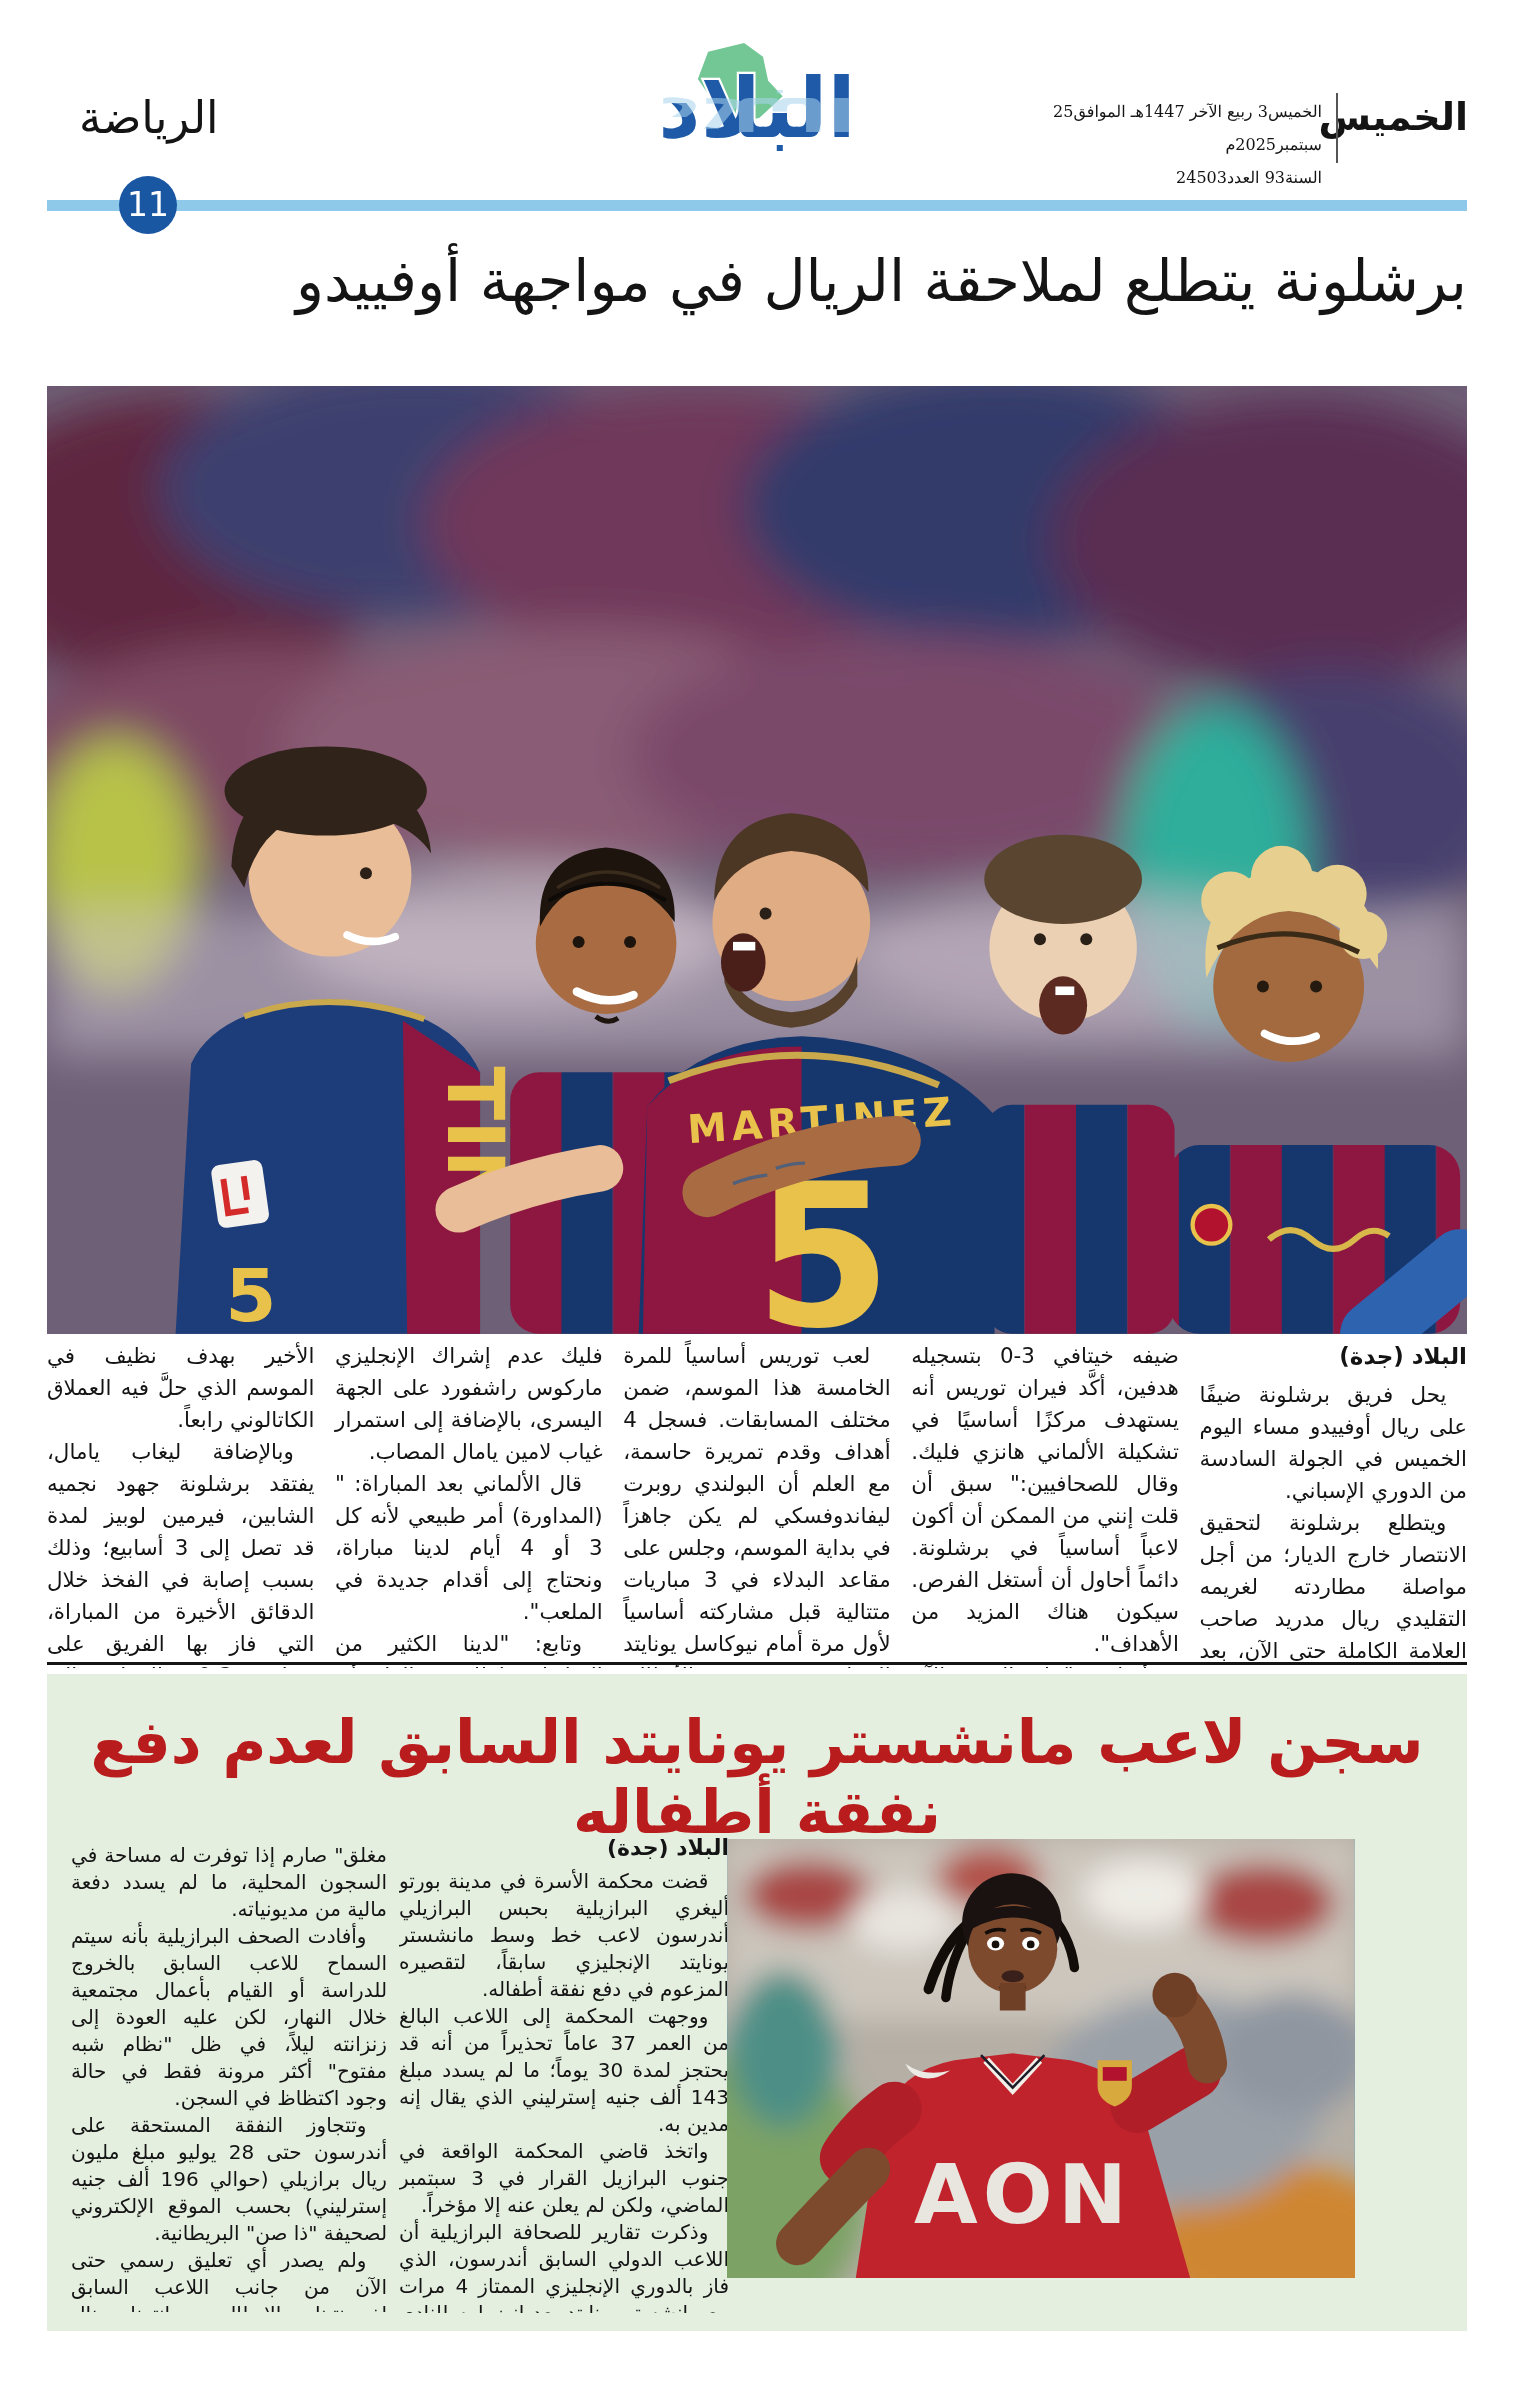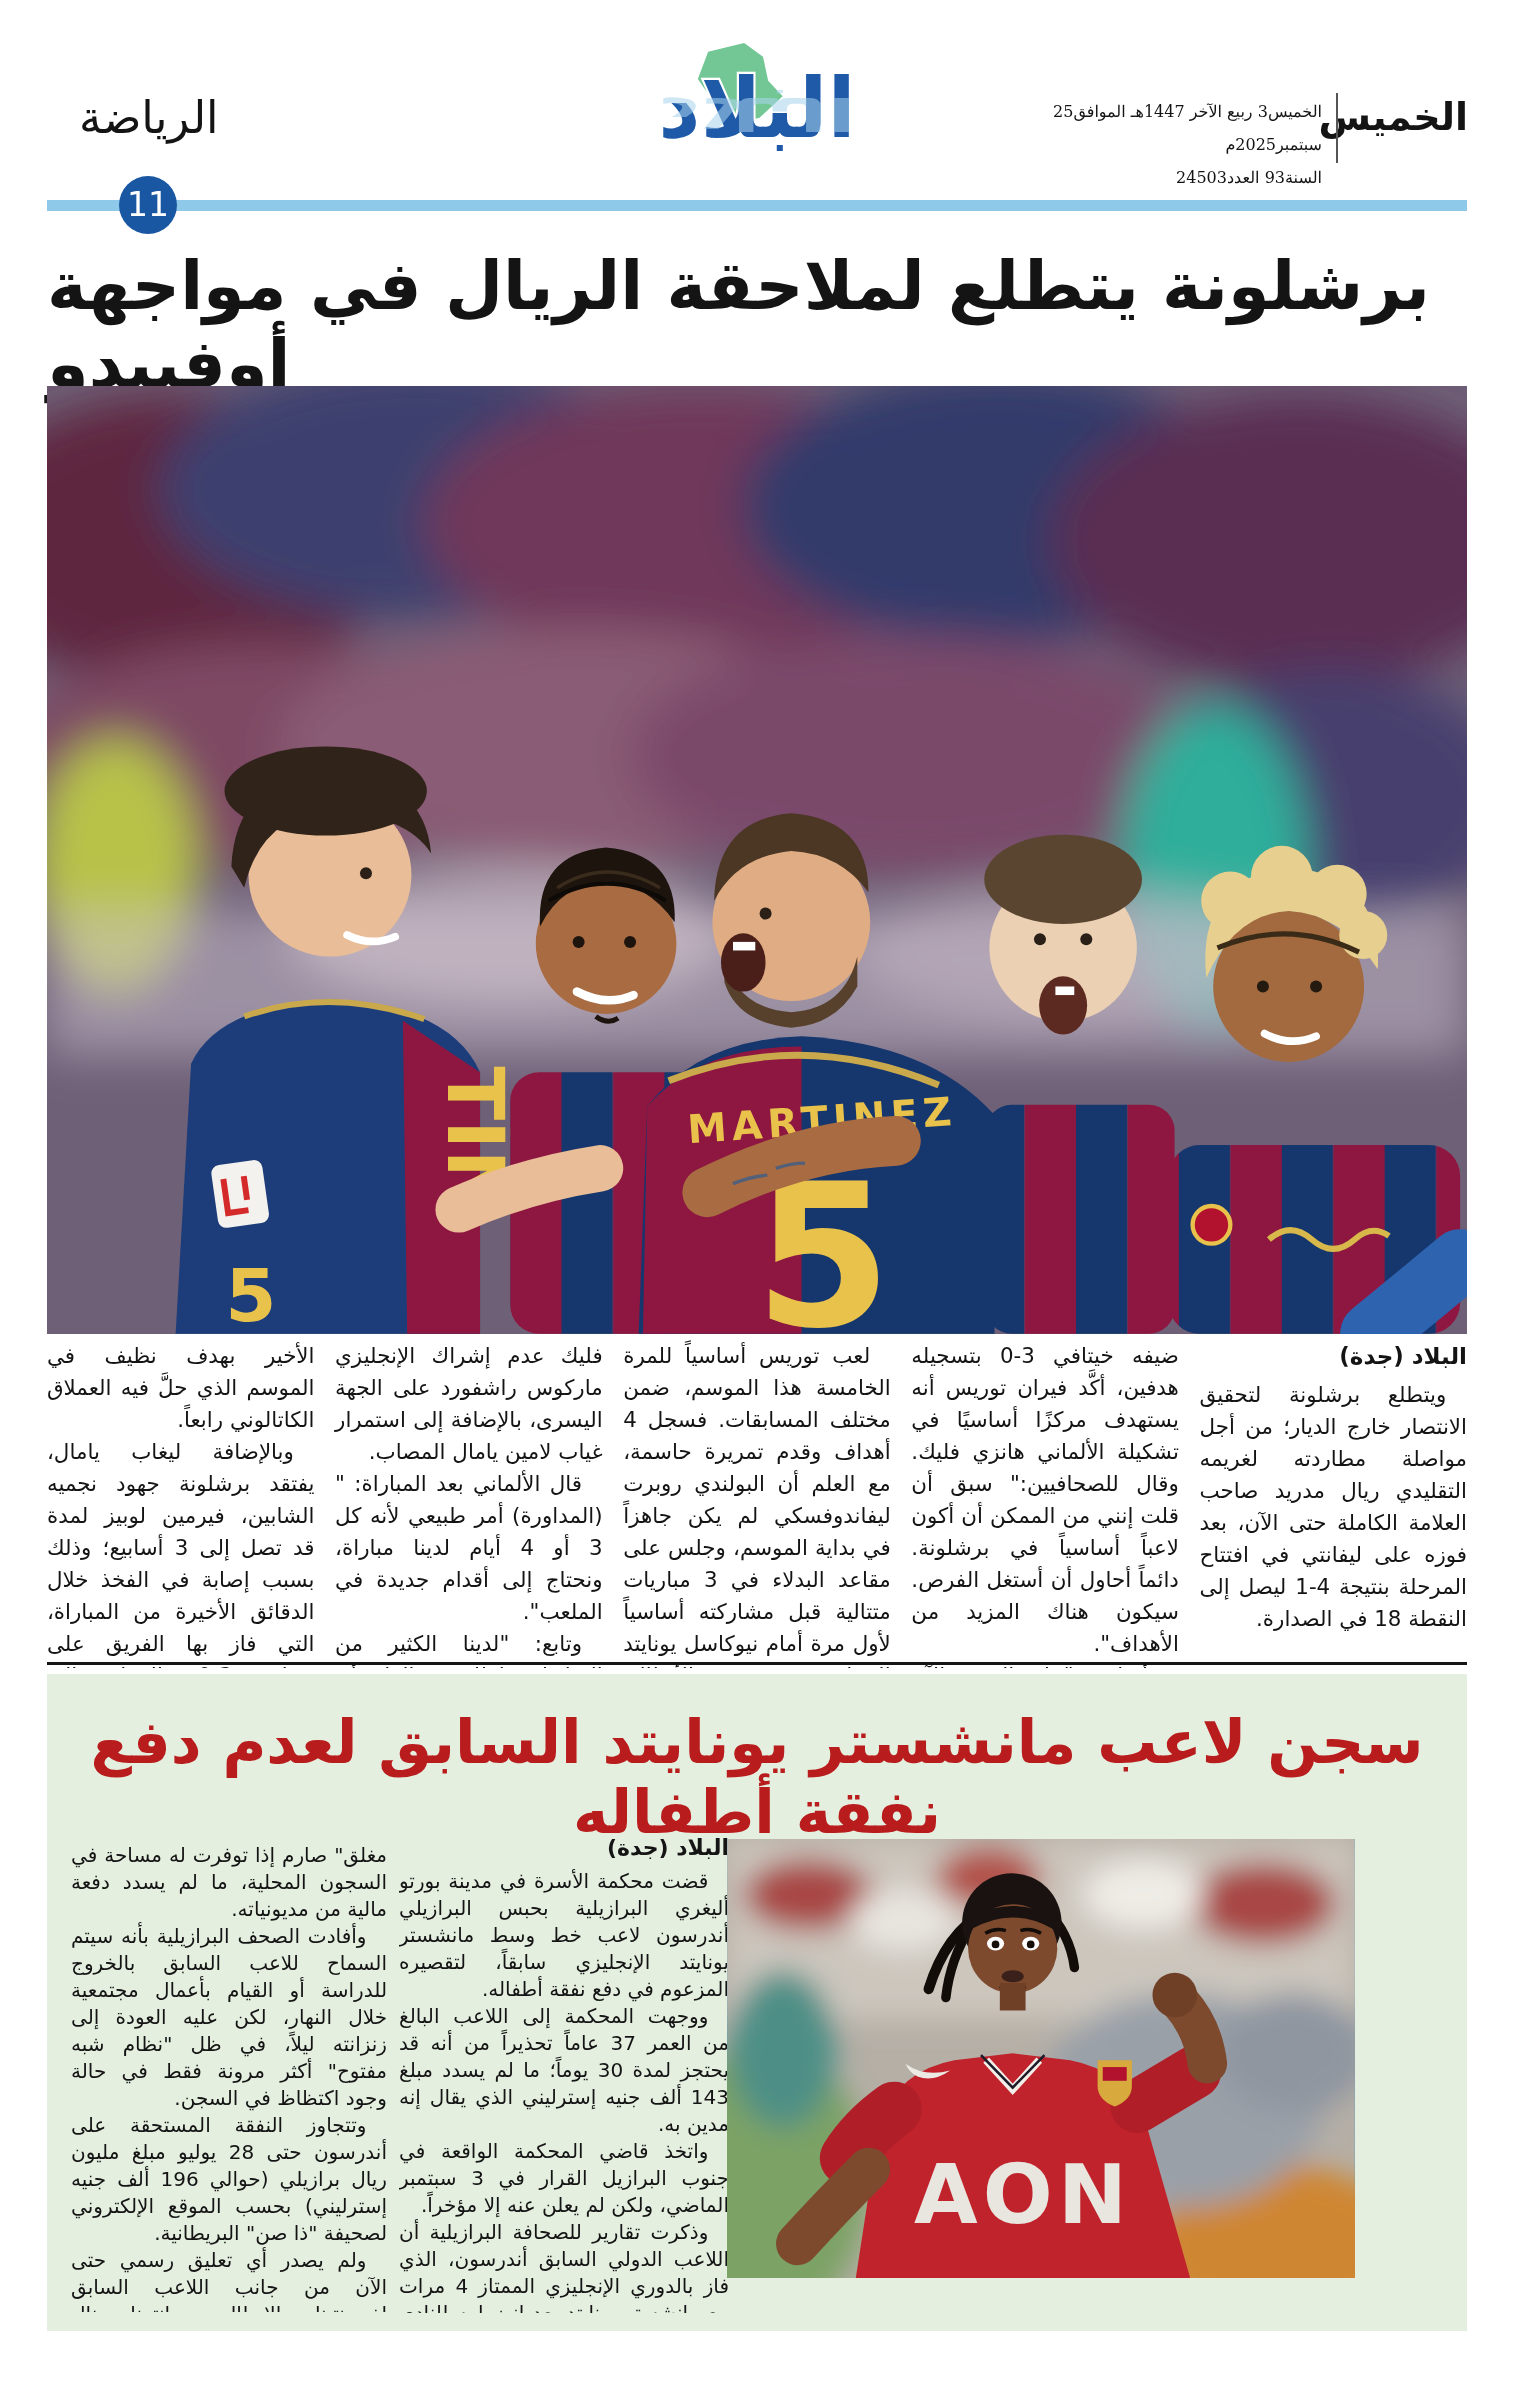--- a/index.html
+++ b/index.html
@@ -12,21 +12,21 @@
   
   .section-label{position:absolute;top:91px;left:79px;font-size:45px;font-weight:normal;direction:rtl;}
   .logo-box{position:absolute;top:36px;left:607px;width:300px;height:159px;}
   .date-block{position:absolute;top:86px;right:47px;width:515px;height:90px;direction:rtl;}
   .day-name{position:absolute;right:0;top:8.6px;font-size:38px;font-weight:bold;margin-left:48px;}
   .date-divider{position:absolute;right:130px;top:6.9px;width:1.7px;height:70px;background:#555;}
   .date-lines{position:absolute;right:146px;top:8.6px;width:369px;text-align:right;font-size:16px;line-height:33px;font-family:"DejaVu Serif","Liberation Serif",serif;}
   .topbar{position:absolute;top:200px;left:47px;width:1420px;height:11px;background:var(--topbar_blue);}
   .page-badge{position:absolute;top:176px;left:119px;width:58px;height:58px;border-radius:50%;background:var(--badge_blue);color:#fff;font-size:33px;font-weight:normal;text-align:center;line-height:58px;}
   
-  .headline1{position:absolute;top:247px;left:47px;width:1420px;text-align:left;font-size:67px;font-weight:bold;direction:rtl;letter-spacing:-0.9px;}
+  .headline1{position:absolute;top:247px;left:47px;width:1420px;text-align:right;font-size:58px;font-weight:normal;direction:rtl;letter-spacing:-0.9px;}
   .photo1{position:absolute;top:386px;left:47px;width:1420px;height:948px;overflow:hidden;background:#6e5f75;}
   .article1{position:absolute;top:1340px;left:47px;width:1420px;height:328px;overflow:hidden;direction:rtl;display:flex;gap:20.6px;}
   .article1 .col{flex:1 1 0;font-size:21.4px;line-height:32px;text-align:justify;}
   .byline{font-size:23px;font-weight:bold;margin-bottom:6.9px;}
   p.ind{text-indent:20.6px;}
   
   .rule{position:absolute;top:1662px;left:47px;width:1420px;height:2.6px;background:#151515;}
   .section2{position:absolute;top:1674px;left:47px;width:1420px;height:657px;background:var(--section_bg_green);}
   .headline2{position:absolute;top:33px;left:0;width:100%;text-align:center;font-size:60px;font-weight:bold;direction:rtl;color:#b91c1c;}
   .s2-col-left{position:absolute;top:168px;left:24px;width:316px;height:470px;overflow:hidden;direction:rtl;font-size:20px;line-height:27px;text-align:justify;}
@@ -173,20 +173,21 @@
           <path d="M1425,995 q25,-22 50,0 q25,22 50,0 q20,-18 40,-4" stroke="#d8b84a" stroke-width="7" fill="none"></path>
         </g>
         <path d="M1648,1020 Q1600,1060 1545,1105" stroke="#2e63b0" stroke-width="74" fill="none" stroke-linecap="round"></path>
       </g>
     </svg>
   </div>
 
   <div class="article1">
     <div class="col">
       <div class="byline">البلاد (جدة)</div>
+      <p class="ind">يحل فريق برشلونة ضيفًا على ريال أوفييدو مساء اليوم الخميس في الجولة السادسة من الدوري الإسباني.</p>
       <p class="ind">ويتطلع برشلونة لتحقيق الانتصار خارج الديار؛ من أجل مواصلة مطاردته لغريمه التقليدي ريال مدريد صاحب العلامة الكاملة حتى الآن، بعد فوزه على ليفانتي في افتتاح المرحلة بنتيجة 4-1 ليصل إلى النقطة 18 في الصدارة.</p>
 
     </div>
     <div class="col">
       <p>ضيفه خيتافي 3-0 بتسجيله هدفين، أكَّد فيران توريس أنه يستهدف مركزًا أساسيًا في تشكيلة الألماني هانزي فليك. وقال للصحافيين:" سبق أن قلت إنني من الممكن أن أكون لاعباً أساسياً في برشلونة. دائماً أحاول أن أستغل الفرص. سيكون هناك المزيد من الأهداف".</p>
       <p class="ind">وأضاف: "حان الوقت الآن لمواصلة العمل والاستمرار في ترسيخ موقعي كمهاجم. الشيء الجيد بالنسبة لي هو أنني أتطور وأنضج، وهذا هو الأهم".</p>
     </div>
     <div class="col">
       <p class="ind">لعب توريس أساسياً للمرة الخامسة هذا الموسم، ضمن مختلف المسابقات. فسجل 4 أهداف وقدم تمريرة حاسمة، مع العلم أن البولندي روبرت ليفاندوفسكي لم يكن جاهزاً في بداية الموسم، وجلس على مقاعد البدلاء في 3 مباريات متتالية قبل مشاركته أساسياً لأول مرة أمام نيوكاسل يونايتد الإنجليزي ضمن دوري الأبطال، ثم رفقة توريس بمواجهة خيتافي.</p>
 

